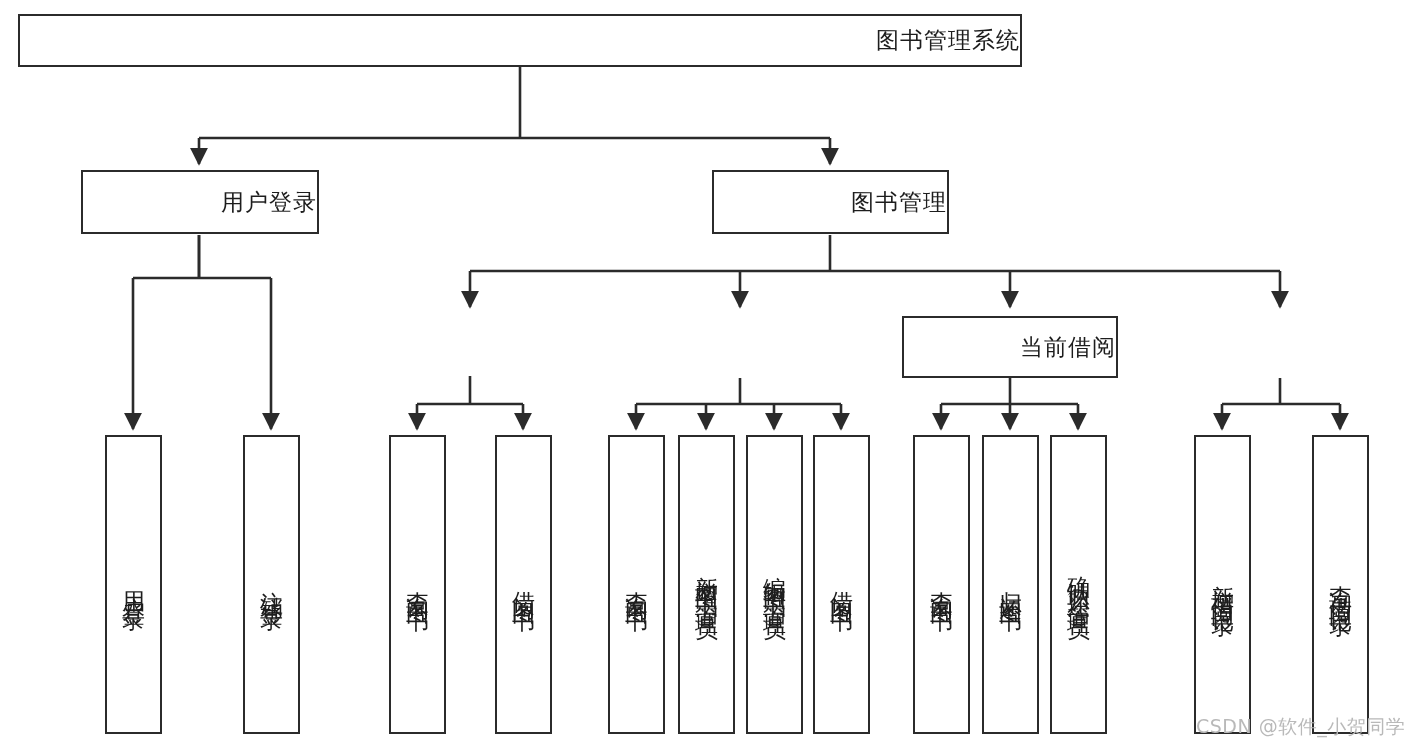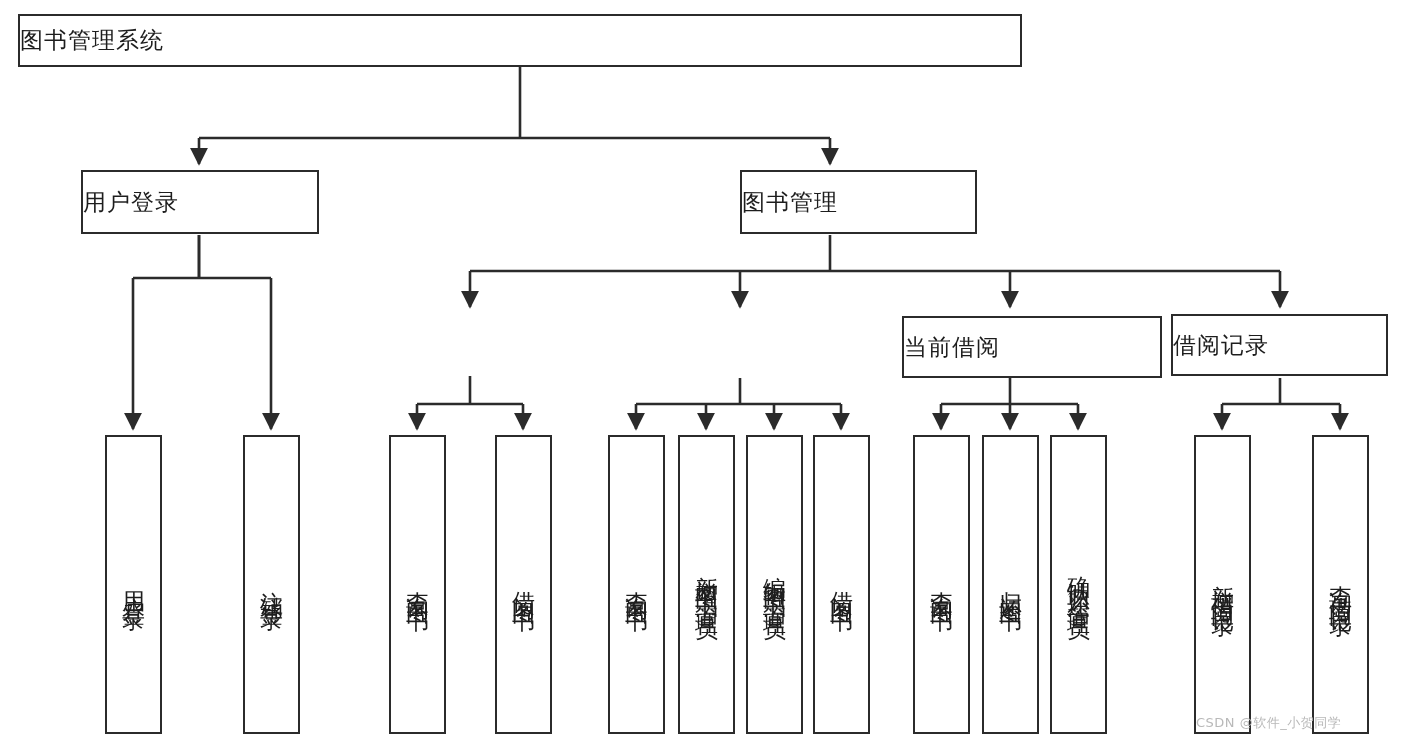--- a/index.html
+++ b/index.html
@@ -25,21 +25,21 @@
     height: 747px;
     pointer-events: none;
   }
   .node {
     position: absolute;
     box-sizing: border-box;
     background: #ffffff;
     border: 2.5px solid #2b2b2b;
     display: flex;
     align-items: center;
-    justify-content: flex-start;
+    justify-content: flex-end;
     color: #1d1d1d;
   }
   .node-label {
     display: block;
     text-align: center;
     line-height: 1.32;
     white-space: pre;
   }
   .node.horiz .node-label {
     font-size: 23px;
@@ -55,21 +55,21 @@
   }
   .node.vert .node-label {
     writing-mode: vertical-rl;
     text-orientation: upright;
     font-size: 23px;
     letter-spacing: 6px;
     line-height: 1;
   }
   .watermark {
     position: absolute;
-    font-size: 13px;
+    font-size: 19px;
     color: #b9b9b9;
     white-space: nowrap;
     letter-spacing: 0.5px;
   }
 </style>
 </head>
 <body>
 
 <div id="stage">
 
@@ -125,29 +125,26 @@
     </g>
   </svg>
 
   <div class="node root" style="left:18px; top:14px; width:1004px; height:53px;">
     <span class="node-label">图书管理系统</span>
   </div>
 
   <div class="node horiz" style="left:81px; top:170px; width:238px; height:64px;">
     <span class="node-label">用户登录</span>
   </div>
-  <div class="node horiz" style="left:712px; top:170px; width:237px; height:64px;margin-left:28px;">
+  <div class="node horiz" style="left:712px; top:170px; width:237px; height:64px;">
     <span class="node-label">图书管理</span>
   </div>
 
-  <div class="node horiz" style="left:902px; top:316px; width:260px; height:62px;">
+  <div class="node horiz" style="left:902px; top:316px; width:216px; height:62px;">
     <span class="node-label">当前借阅</span>
-  </div>
-  <div class="node horiz" style="left:1171px; top:314px; width:217px; height:62px;">
-    <span class="node-label">借阅记录</span>
   </div>
 
   <div class="node vert" style="left:105px; top:435px; width:57px; height:299px;">
     <span class="node-label">用户登录</span>
   </div>
   <div class="node vert" style="left:243px; top:435px; width:57px; height:299px;">
     <span class="node-label">注销登录</span>
   </div>
 
   <div class="node vert" style="left:389px; top:435px; width:57px; height:299px;">

